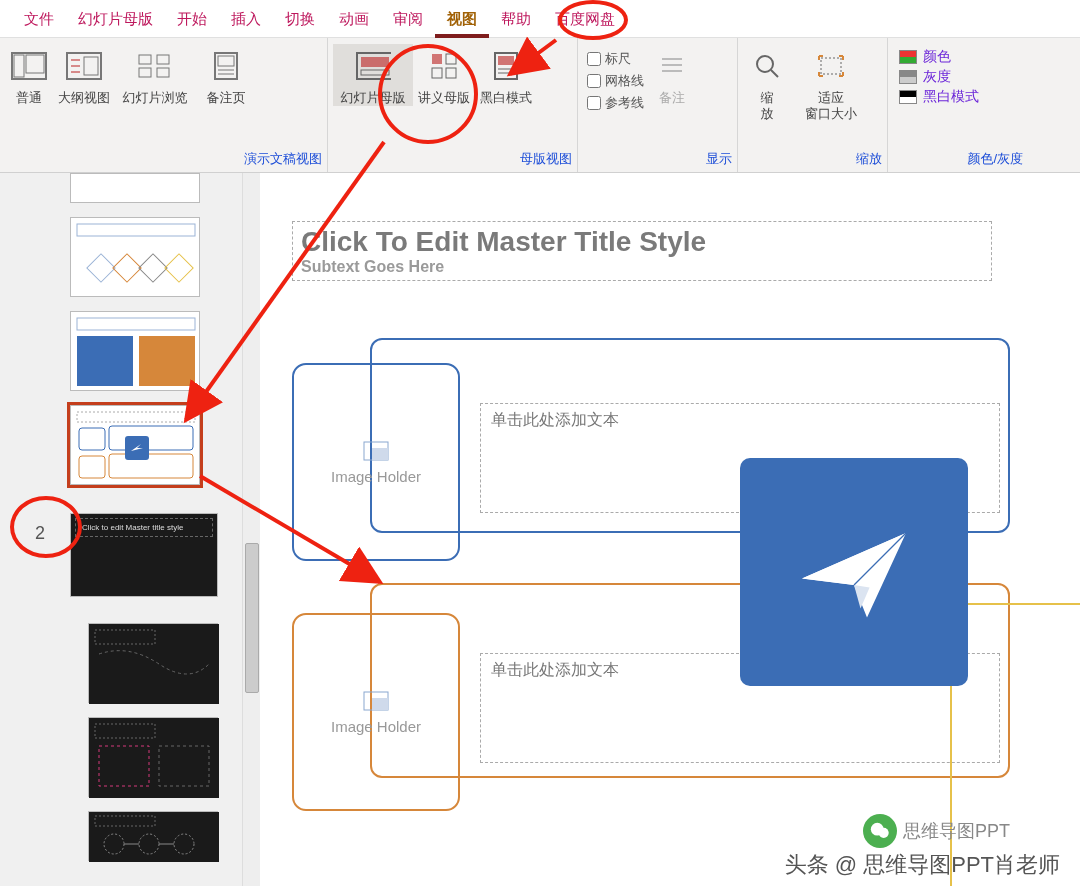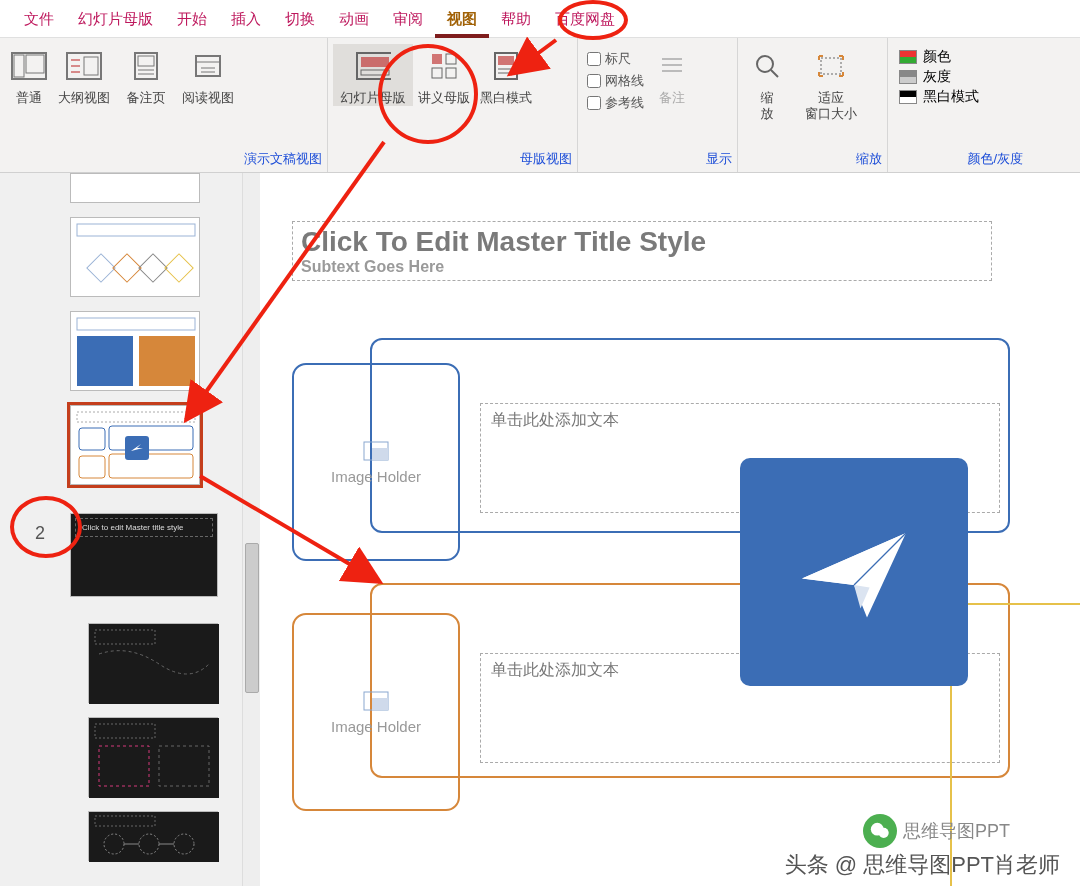--- a/index.html
+++ b/index.html
@@ -17,21 +17,21 @@
   .ribbon-btn { display: flex; flex-direction: column; align-items: center; justify-content: flex-start; width: 62px; font-size: 13px; color: #444; padding-top: 4px; cursor: pointer; text-align: center; }
   .ribbon-btn.wide { width: 80px; }
   .ribbon-btn.narrow { width: 48px; }
   .ribbon-btn.highlight { background: #e0dedb; }
   .ribbon-btn .icon { width: 36px; height: 36px; margin-bottom: 6px; display: flex; align-items: center; justify-content: center; }
   .ribbon-btn .lbl { line-height: 16px; }
   .group-label { font-size: 13px; color: #1d4ed8; text-align: right; padding: 2px 0 2px; }
   .checkrow { display: flex; align-items: center; gap: 4px; font-size: 13px; color: #555; height: 22px; padding-left: 4px; }
   .checkrow input { width:14px; height:14px; }
   .color-opts { display:flex; flex-direction:column; gap:2px; padding:4px 6px; }
-  .color-opt { display:flex; align-items:center; gap:6px; font-size:14px; color:#000000; cursor:pointer; }
+  .color-opt { display:flex; align-items:center; gap:6px; font-size:14px; color:#6d28d9; cursor:pointer; }
   .color-swatch { width:18px; height:14px; border:1px solid #888; }
 
   
   .workspace { display: flex; height: calc(886px - 173px); background: #e9e9e9; position: relative; }
   .sidebar { width: 260px; background: #f0f0f0; overflow: hidden; position: relative; padding-top: 6px; }
   .thumbs-col { position: absolute; left: 70px; top: 6px; width: 160px; }
   .thumb { width: 130px; height: 80px; margin-bottom: 14px; background: #fff; border: 1px solid #bbb; position: relative; cursor: pointer; }
   .thumb.sel { outline: 3px solid #c43e1c; }
   .thumb.dark { background: #1a1a1a; }
   .num-label { position: absolute; left: 35px; font-size: 18px; color: #555; }
@@ -106,41 +106,41 @@
             <svg width="36" height="28">
               <rect x="1" y="1" width="34" height="26" fill="none" stroke="#777" stroke-width="2"></rect>
               <line x1="5" y1="8" x2="14" y2="8" stroke="#b22"></line>
               <line x1="5" y1="14" x2="14" y2="14" stroke="#b22"></line>
               <line x1="5" y1="20" x2="14" y2="20" stroke="#b22"></line>
               <rect x="18" y="5" width="14" height="18" fill="none" stroke="#777"></rect>
             </svg>
           </span>
         <span class="lbl">大纲视图</span>
       </div>
+      <div class="ribbon-btn wide">
+        <span class="icon">
+            <svg width="36" height="28">
+              <rect x="2" y="3" width="12" height="9" fill="none" stroke="#777"></rect>
+              <rect x="20" y="3" width="12" height="9" fill="none" stroke="#777"></rect>
+              <rect x="2" y="16" width="12" height="9" fill="none" stroke="#777"></rect>
+              <rect x="20" y="16" width="12" height="9" fill="none" stroke="#777"></rect>
+            </svg>
+          </span>
+        <span class="lbl">幻灯片浏览</span>
+      </div>
       <div class="ribbon-btn">
         <span class="icon">
             <svg width="30" height="30">
               <rect x="4" y="2" width="22" height="26" fill="none" stroke="#777" stroke-width="2"></rect>
               <rect x="7" y="5" width="16" height="10" fill="none" stroke="#777"></rect>
               <line x1="7" y1="19" x2="23" y2="19" stroke="#777"></line>
               <line x1="7" y1="23" x2="23" y2="23" stroke="#777"></line>
             </svg>
           </span>
         <span class="lbl">备注页</span>
-      </div>
-      <div class="ribbon-btn">
-        <span class="icon">
-            <svg width="30" height="30">
-              <rect x="3" y="5" width="24" height="20" fill="none" stroke="#777" stroke-width="2"></rect>
-              <line x1="3" y1="11" x2="27" y2="11" stroke="#777"></line>
-              <line x1="8" y1="17" x2="22" y2="17" stroke="#777"></line>
-              <line x1="8" y1="21" x2="22" y2="21" stroke="#777"></line>
-            </svg>
-          </span>
-        <span class="lbl">阅读视图</span>
       </div>
     </div>
     <div class="group-label">演示文稿视图</div>
   </div>
 
   <div class="ribbon-group" style="width:250px">
     <div class="ribbon-row">
       <div class="ribbon-btn wide highlight">
         <span class="icon">
             <svg width="40" height="30">

